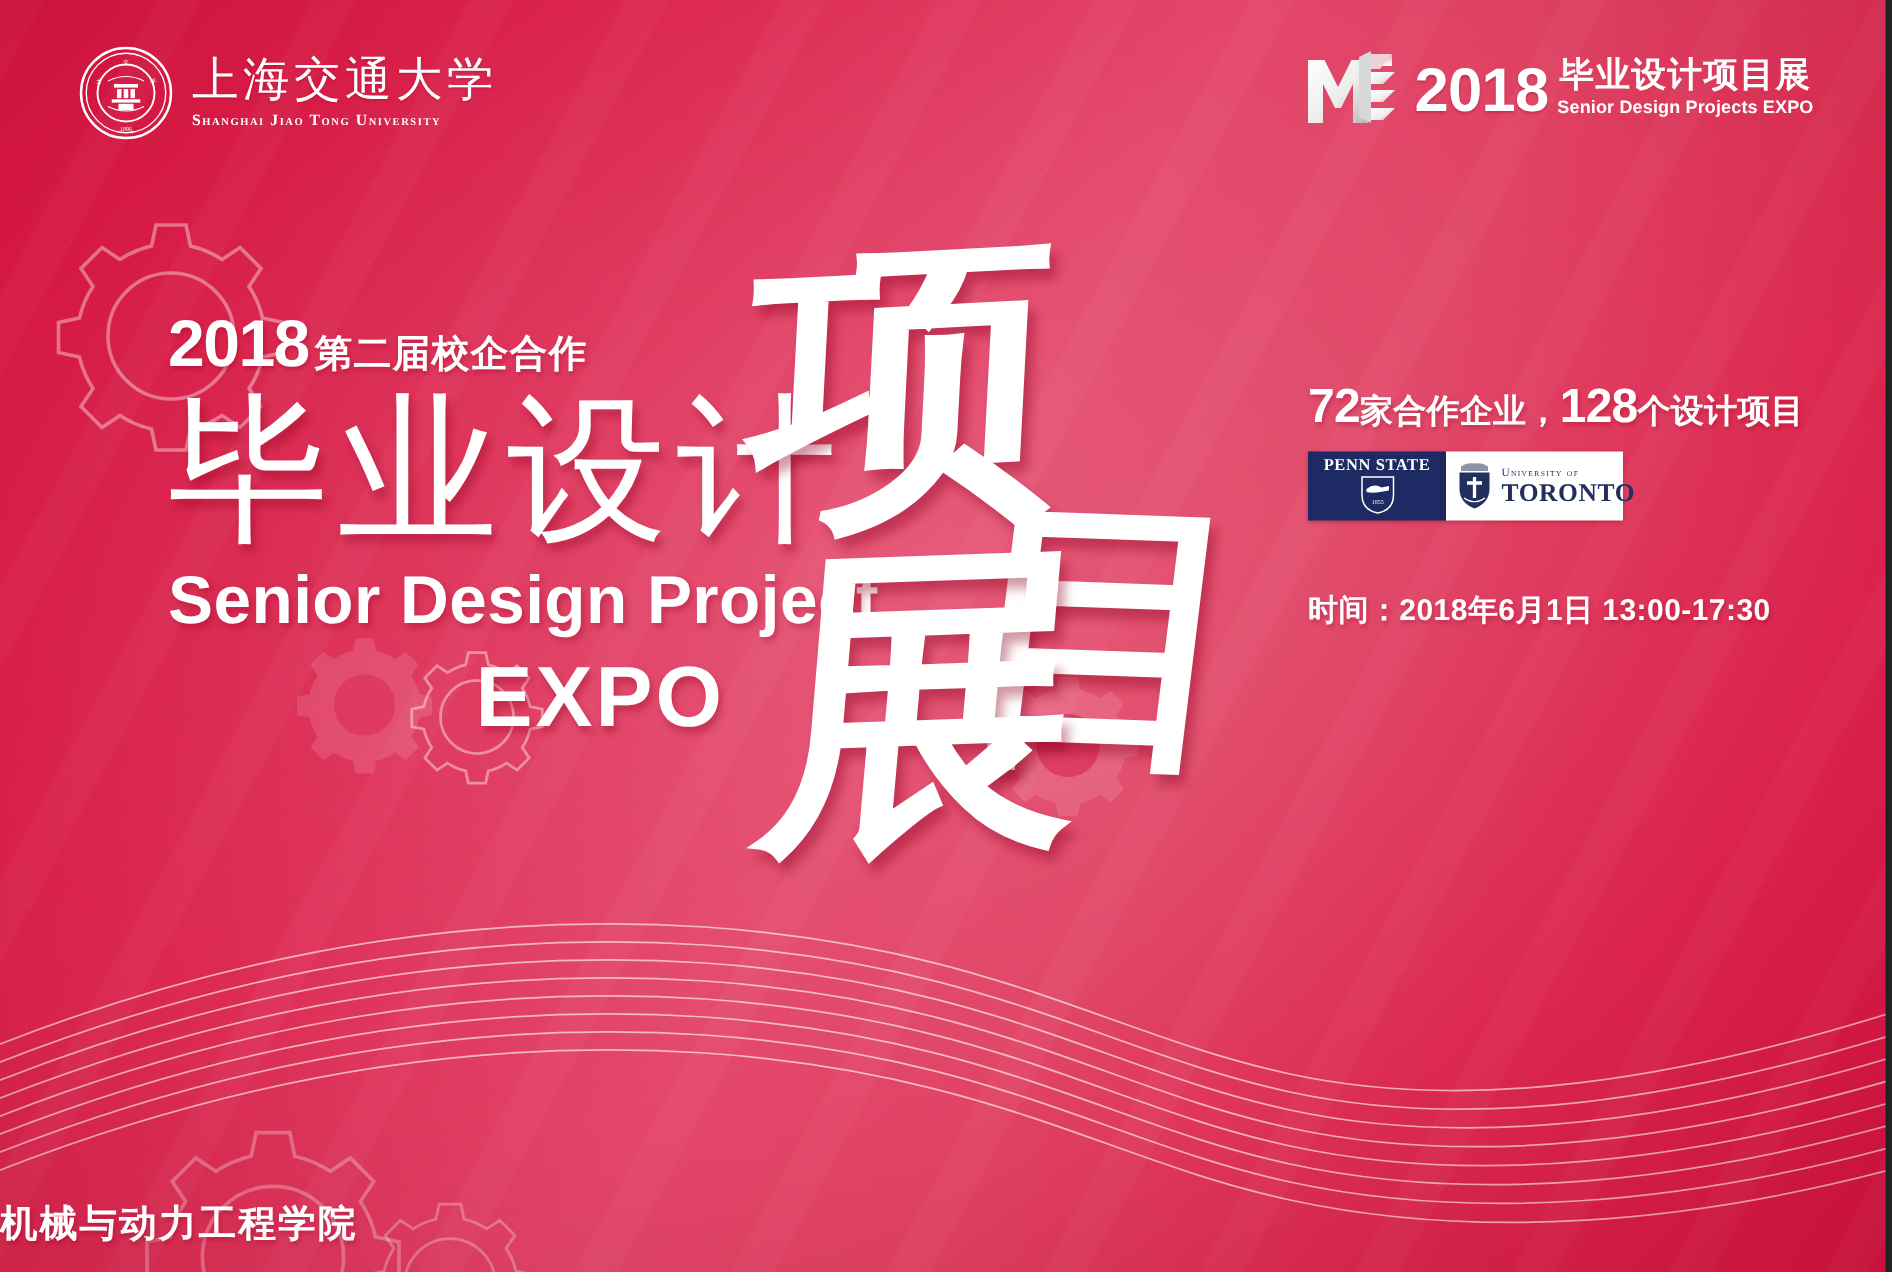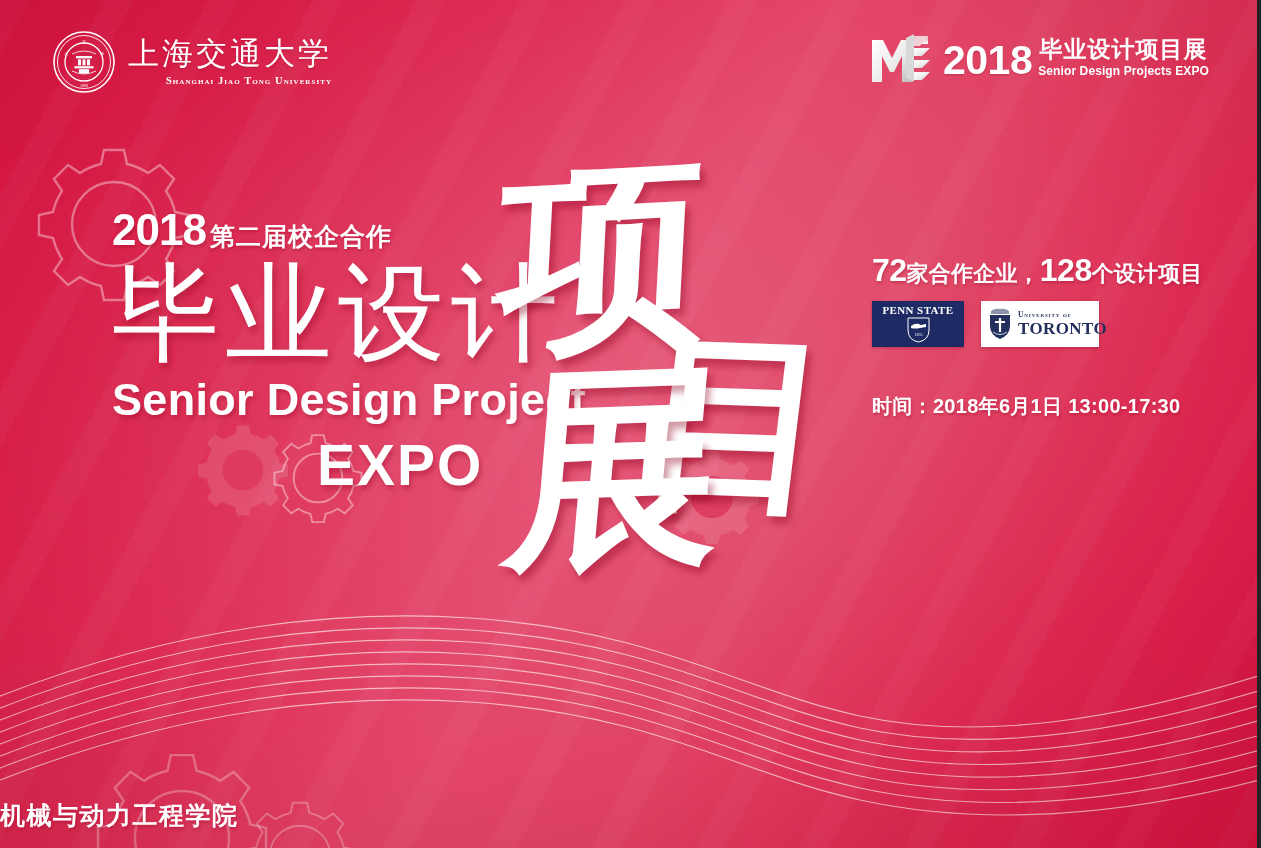--- a/index.html
+++ b/index.html
@@ -46,21 +46,21 @@
   #sjtu-words{display:flex;flex-direction:column;line-height:1;}
   #sjtu-cn{
     font-family:"DejaVu Serif","Liberation Serif",serif;
     font-size:31px;color:#fff;letter-spacing:3px;font-weight:500;
     text-shadow:0 1px 2px rgba(120,0,25,.30);
     white-space:nowrap;
   }
   #sjtu-en{
     font-family:"Liberation Serif","DejaVu Serif",serif;
     font-size:10.5px;color:#fff;letter-spacing:1.05px;margin-top:7px;
-    white-space:nowrap;font-variant:small-caps;font-weight:600;text-align:right;
+    white-space:nowrap;font-variant:small-caps;font-weight:600;
   }
 
   #me-logo{position:absolute;right:48px;top:32px;display:flex;align-items:center;gap:11px;}
   #me-mark{width:62px;height:52px;flex:0 0 auto;}
   #me-text{display:flex;align-items:flex-end;gap:6px;}
   #me-year{
     font-size:41px;font-weight:bold;color:#fff;line-height:.88;
     letter-spacing:-0.5px;
     text-shadow:0 1px 2px rgba(120,0,25,.3);
   }
@@ -109,39 +109,39 @@
   #cg-mu{left:148px;top:178px;font-size:190px;transform:skewX(-5deg) rotate(2deg);}
   #cg-zhan{left:14px;top:210px;font-size:215px;transform:skewX(-7deg) rotate(-2deg);}
 
   
   #info{position:absolute;left:872px;top:252px;width:360px;color:#fff;}
   #stats{font-size:22px;font-weight:bold;white-space:nowrap;letter-spacing:.2px;
     text-shadow:1px 2px 3px rgba(140,0,30,.33);}
   #stats .num{font-size:32px;font-weight:bold;letter-spacing:-.5px;}
   #partners-label{margin-top:42px;font-size:18px;font-weight:bold;letter-spacing:.5px;
     text-shadow:1px 2px 3px rgba(140,0,30,.33);}
-  #logos{margin-top:12px;display:flex;align-items:center;gap:17px;}
+  #logos{margin-top:12px;display:flex;align-items:center;gap:0;}
   #psu-card{
     width:92px;height:46px;background:#1e2a63;
     display:flex;flex-direction:column;align-items:center;justify-content:flex-start;
     box-shadow:0 1px 3px rgba(110,0,25,.35);
   }
   #psu-word{font-family:"Liberation Serif","DejaVu Serif",serif;
     font-size:11px;font-weight:bold;color:#fff;letter-spacing:.4px;margin-top:3px;
     font-variant:small-caps;white-space:nowrap;}
   #psu-shield{width:23px;height:26px;margin-top:1px;}
   #uoft-card{
     width:118px;height:46px;background:#fff;display:flex;align-items:center;gap:5px;
     padding-left:6px;box-sizing:border-box;
     box-shadow:0 1px 3px rgba(110,0,25,.35);
   }
   #uoft-crest{width:26px;height:32px;flex:0 0 auto;}
   #uoft-words{display:flex;flex-direction:column;line-height:1;}
   #uoft-small{font-family:"Liberation Serif","DejaVu Serif",serif;font-size:7.5px;
-    color:#23305e;letter-spacing:.9px;font-variant:small-caps;font-weight:bold;white-space:nowrap;}
+    color:#23305e;letter-spacing:.9px;font-variant:small-caps;font-weight:normal;white-space:nowrap;}
   #uoft-big{font-family:"Liberation Serif","DejaVu Serif",serif;font-size:17px;
     color:#23305e;letter-spacing:.4px;margin-top:2px;font-weight:bold;white-space:nowrap;}
 
   #when,#where{font-size:20px;font-weight:bold;letter-spacing:.3px;white-space:nowrap;
     text-shadow:1px 2px 3px rgba(140,0,30,.33);}
   #when{margin-top:46px;}
   #where{margin-top:10px;}
 
   
   #footer{position:absolute;left:0;right:0;bottom:16px;text-align:left;color:#fff;}

